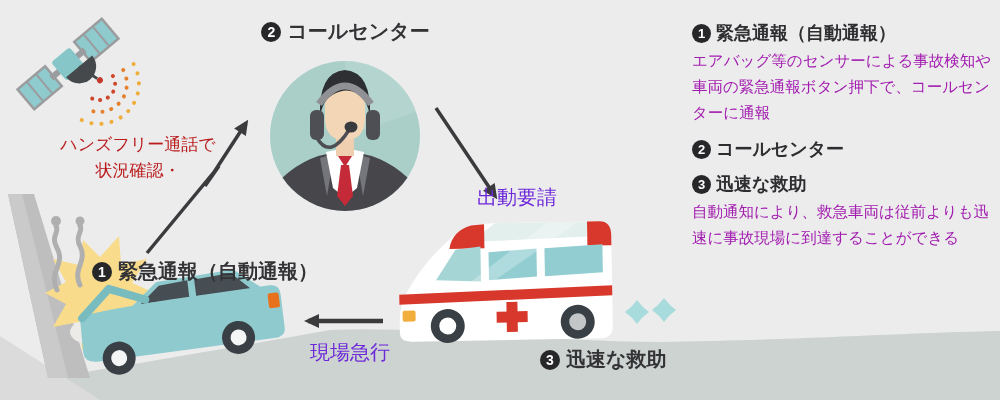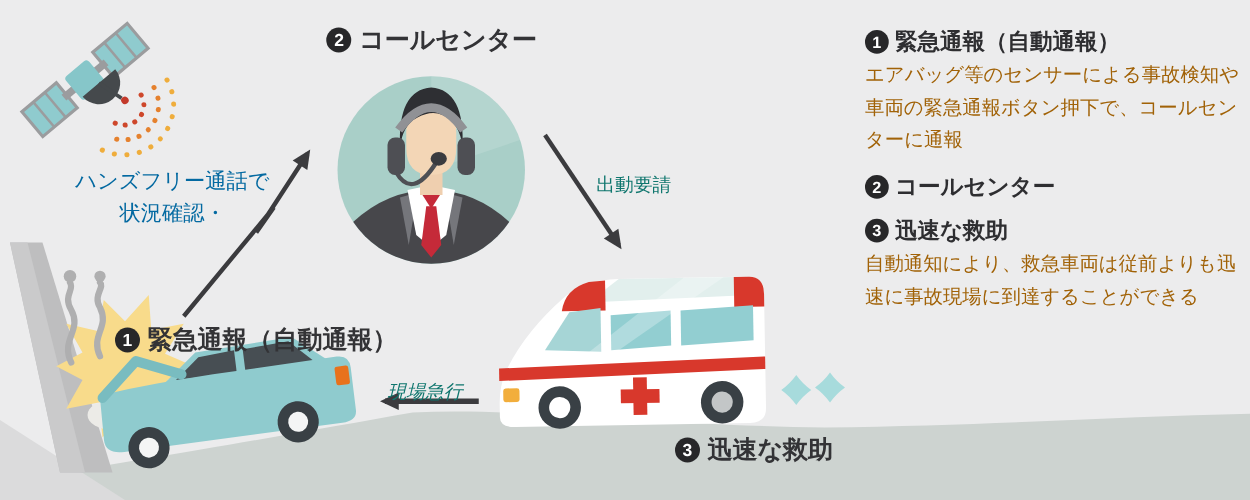--- a/index.html
+++ b/index.html
@@ -13,33 +13,33 @@
   .label{
     position:absolute;display:flex;align-items:center;gap:6px;
     font-size:20px;font-weight:bold;color:#333336;white-space:nowrap;
   }
   .badge{
     display:inline-flex;align-items:center;justify-content:center;
     width:20px;height:20px;border-radius:50%;
     background:#272729;color:#fff;font-size:14px;font-weight:bold;flex:0 0 auto;
   }
   .plain{
-    position:absolute;font-size:15px;color:#0f766e;white-space:nowrap;
+    position:absolute;font-size:20px;color:#6d28d9;white-space:nowrap;margin-top:45px;
   }
   .handsfree{
     position:absolute;left:38px;top:132px;width:200px;
-    text-align:center;font-size:17px;line-height:26px;color:#0369a1;
+    text-align:center;font-size:17px;line-height:26px;color:#b91c1c;
   }
   .panel{position:absolute;left:692px;top:10px;width:300px;}
   .panel .sect-title{
     display:flex;align-items:center;gap:5px;
     font-size:18px;font-weight:bold;color:#2E2E31;margin:11px 0 3px;
   }
   .panel .sect-title .badge{width:19px;height:19px;font-size:13px;}
-  .panel .sect-body{font-size:15.5px;line-height:26px;color:#a16207;}
+  .panel .sect-body{font-size:15.5px;line-height:26px;color:#a21caf;}
   .title-center{left:243px;top:18px;width:205px;justify-content:center;}
 </style>
 </head>
 <body>
 
 <div id="stage">
 
   <svg id="scene" width="1000" height="400" viewBox="0 0 1000 400">
     <defs>
       <marker id="ah" markerUnits="userSpaceOnUse" markerWidth="20" markerHeight="20" refX="13" refY="9" orient="auto">
@@ -163,21 +163,21 @@
     <div>ハンズフリー通話で</div>
     <div>状況確認・</div>
   </div>
 
   <div class="label" style="left:92px;top:258px;">
     <span class="badge">1</span>
     <span>緊急通報（自動通報）</span>
   </div>
 
   <div class="plain" style="left:477px;top:139px;">出動要請</div>
-  <div class="plain" style="left:310px;top:304px;font-style:italic;">現場急行</div>
+  <div class="plain" style="left:310px;top:294px;">現場急行</div>
 
   <div class="label" style="left:540px;top:346px;">
     <span class="badge">3</span>
     <span>迅速な救助</span>
   </div>
 
   <div class="panel">
     <div class="sect-title">
       <span class="badge">1</span>
       <span>緊急通報（自動通報）</span>

